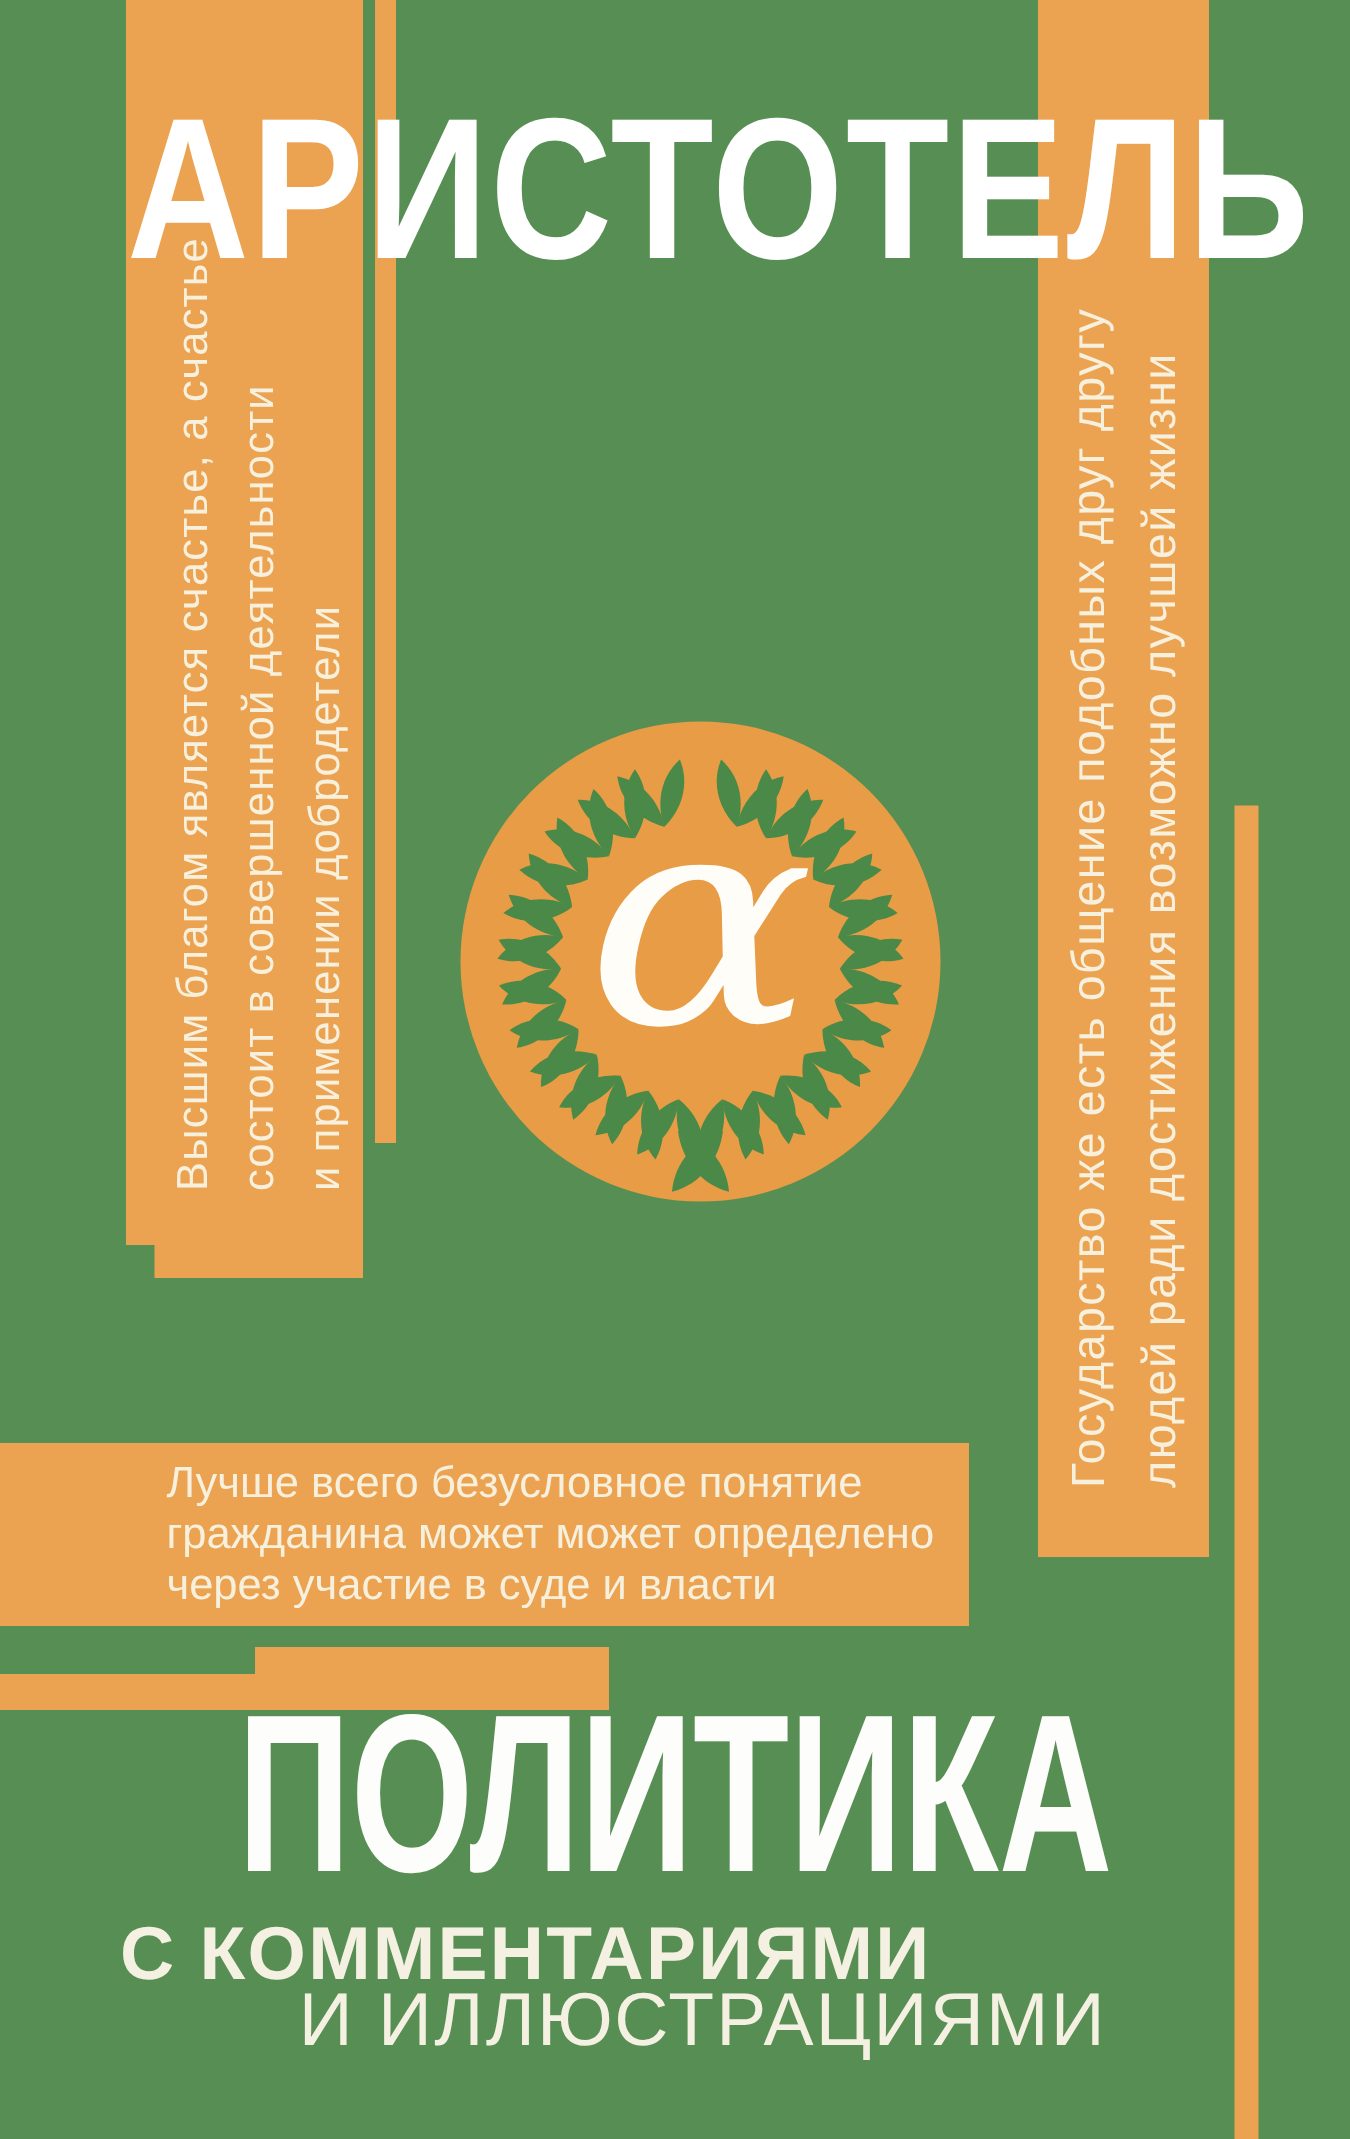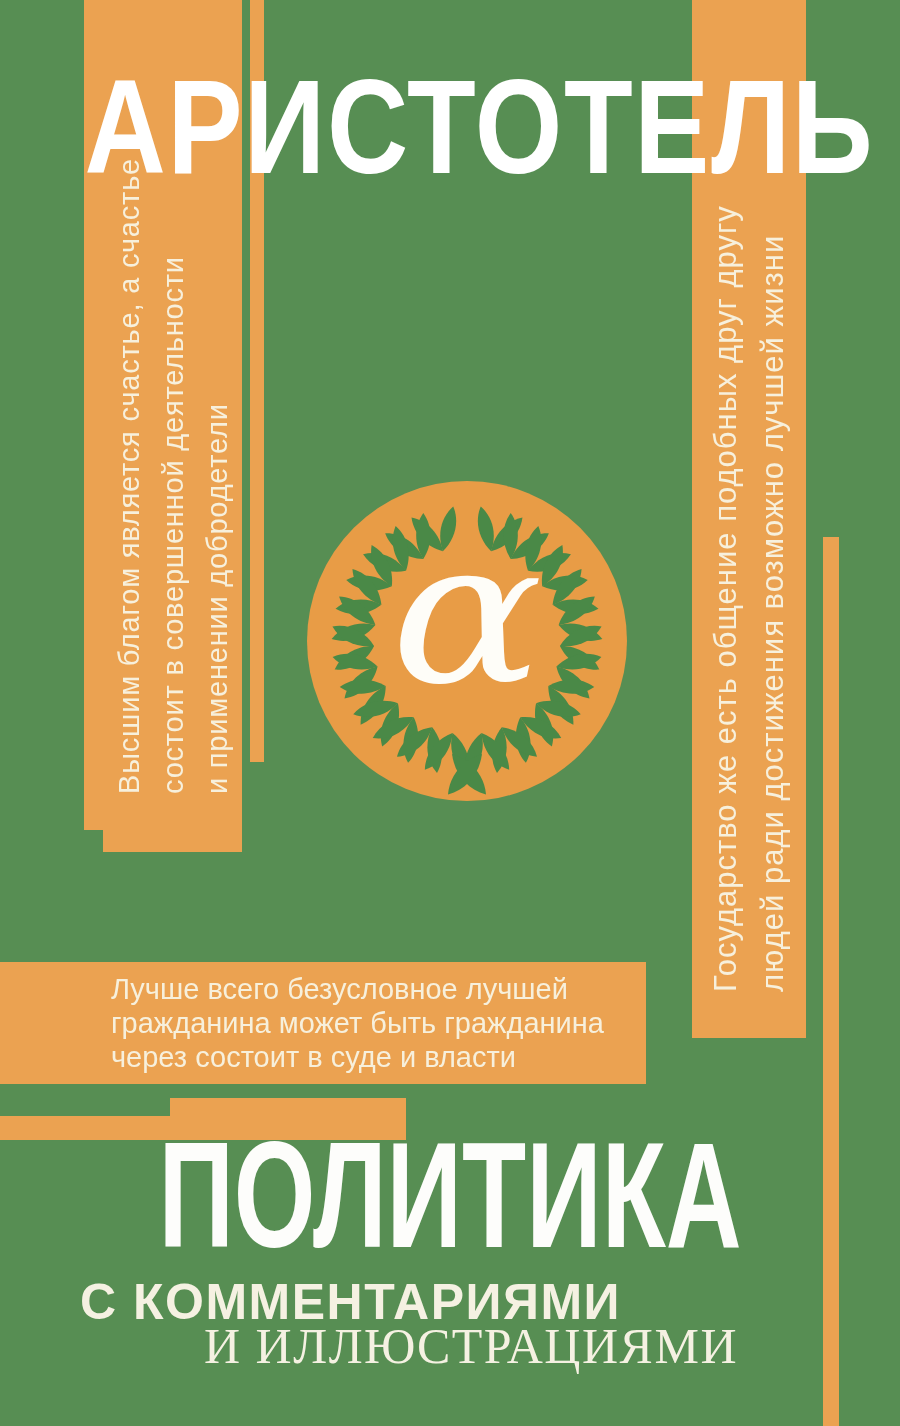--- a/index.html
+++ b/index.html
@@ -65,21 +65,21 @@
     transform:scaleX(0.70);transform-origin:center;
     white-space:nowrap;
   }
   .subtitle{
     color:#f5f1e2;
     font-size:50px;line-height:1;
     letter-spacing:1.5px;
     white-space:nowrap;
   }
   #subtitle-1{right:279px;top:1277px;font-weight:bold;}
-  #subtitle-2{right:162px;top:1321px;font-family:Liberation Serif, serif;}
+  #subtitle-2{right:162px;top:1321px;}
   #emblem{left:302px;top:476px;}
 </style>
 </head>
 <body>
 
 <div id="cover">
 
   <div id="stripe-a" class="abs stripe"></div>
 
   <div id="bar-b" class="abs">
@@ -160,23 +160,23 @@
         <path d="M0,0 C-9,-14 -10,-32 0,-46 C10,-32 9,-14 0,0" fill="#4a8947" transform="translate(179.5,256.9) rotate(199)"></path>
         <path d="M0,0 C-9,-14 -10,-32 0,-46 C10,-32 9,-14 0,0" fill="#4a8947" transform="translate(150,278) rotate(140) scale(1.15)"></path>
         <path d="M0,0 C-9,-14 -10,-32 0,-46 C10,-32 9,-14 0,0" fill="#4a8947" transform="translate(180,278) rotate(-140) scale(1.15)"></path>
       </g>
     <g transform="translate(165,206) scale(1.14,1)">
       <text x="0" y="0" text-anchor="middle" font-family="DejaVu Serif, serif" font-style="italic" font-size="198" fill="#fefdf8">α</text>
     </g>
   </svg>
 
   <div id="banner" class="abs">
-    <div>Лучше всего безусловное лучшей</div>
-    <div>гражданина может быть гражданина</div>
-    <div>через состоит в суде и власти</div>
+    <div>Лучше всего безусловное понятие</div>
+    <div>гражданина может может определено</div>
+    <div>через участие в суде и власти</div>
   </div>
 
   <div id="hstripe-1" class="abs stripe"></div>
   <div id="hstripe-2" class="abs stripe"></div>
 
   <div id="title" class="abs">ПОЛИТИКА</div>
 
   <div id="subtitle-1" class="abs subtitle">С КОММЕНТАРИЯМИ</div>
   <div id="subtitle-2" class="abs subtitle">И ИЛЛЮСТРАЦИЯМИ</div>
 

